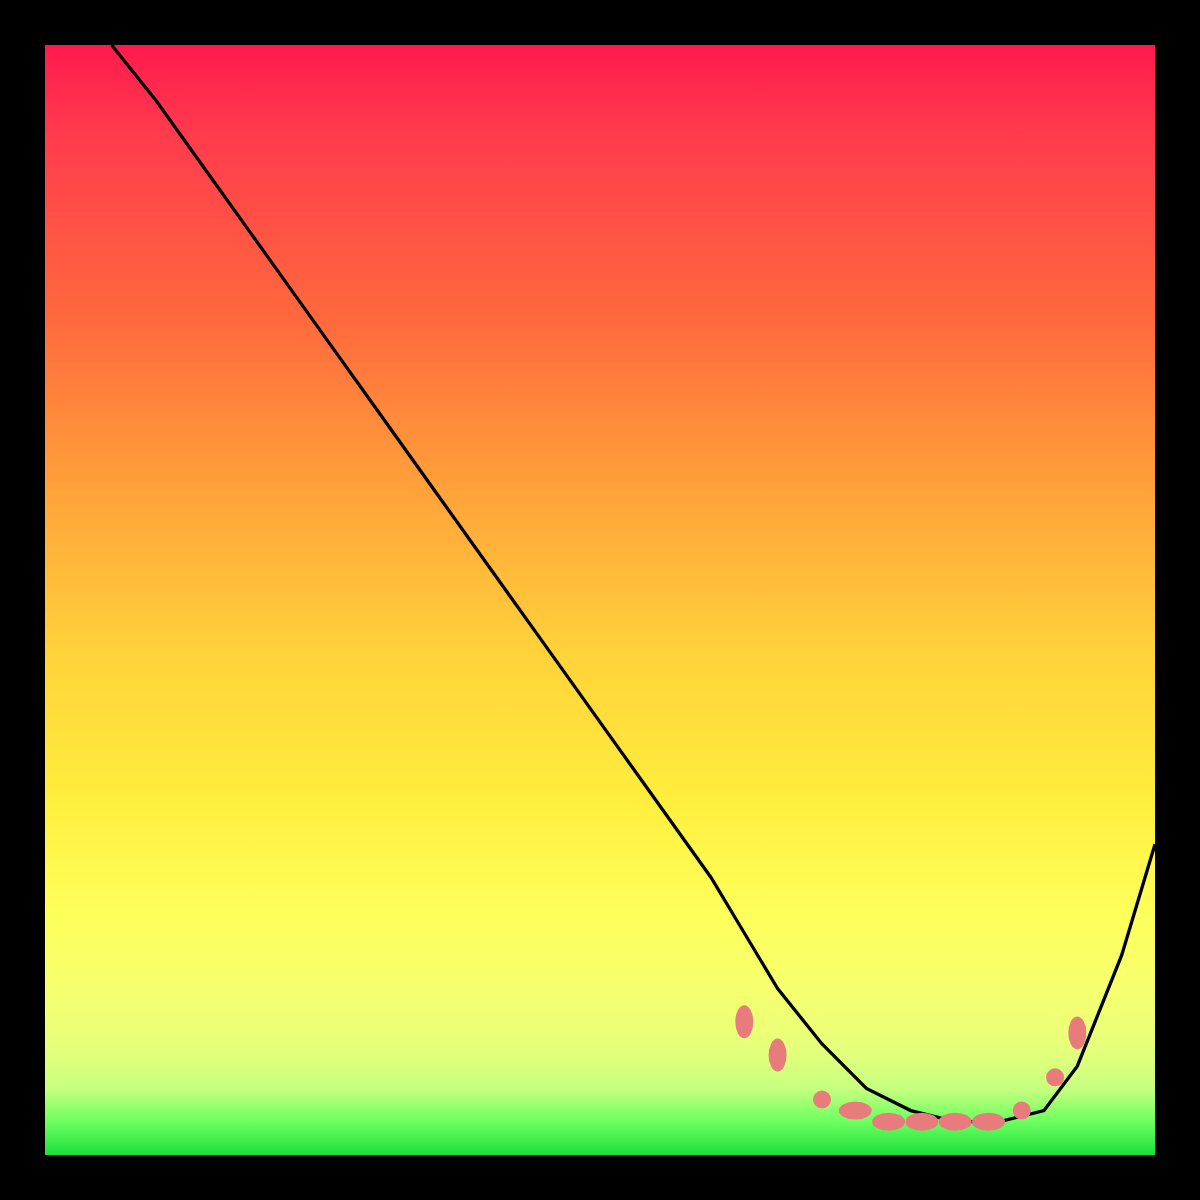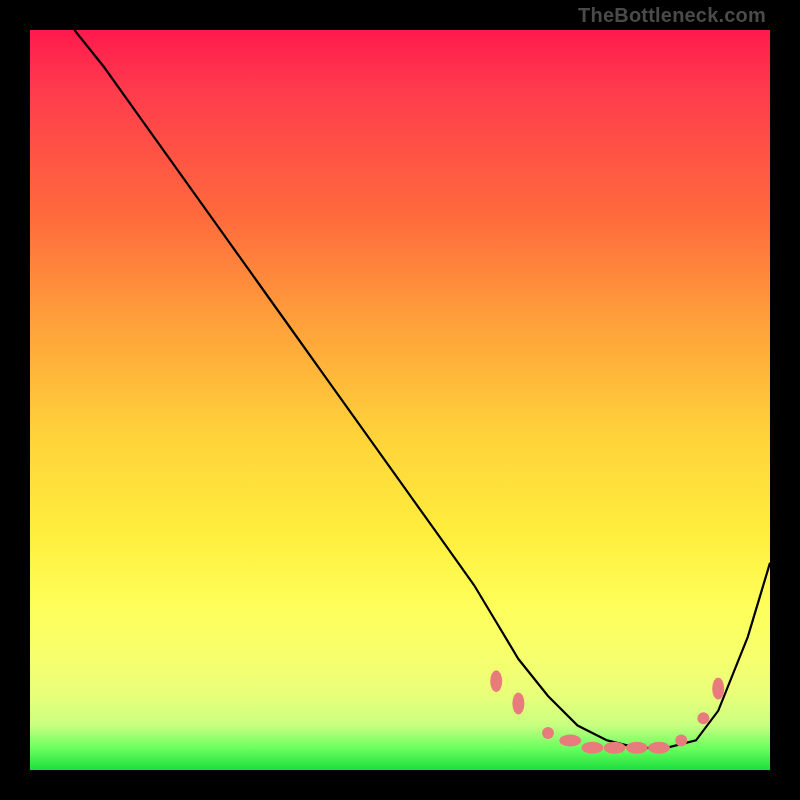--- a/index.html
+++ b/index.html
@@ -55,21 +55,20 @@
     top: 0;
     left: 0;
     width: 740px;
     height: 740px;
   }
 </style>
 </head>
 <body>
 
 <div class="frame">
-  <div class="attribution">TheBottleneck.com</div>
 
   <div class="plot">
     <svg class="curve" viewBox="0 0 740 740" preserveAspectRatio="none">
       <path id="curve-path" fill="none" stroke="#000000" stroke-width="2.2" d="M44.4 0.0 L74.0 37.0 L111.0 88.8 L148.0 140.6 L185.0 192.4 L222.0 244.2 L259.0 296.0 L296.0 347.8 L333.0 399.6 L370.0 451.4 L407.0 503.2 L444.0 555.0 L466.2 592.0 L488.4 629.0 L518.0 666.0 L547.6 695.6 L577.2 710.4 L606.8 717.8 L636.4 717.8 L666.0 710.4 L688.2 680.8 L717.8 606.8 L740.0 532.8"></path>
       <g id="markers">
           <ellipse cx="466.2" cy="651.2" rx="6" ry="11" fill="#e87b7b"></ellipse>
           <ellipse cx="488.4" cy="673.4" rx="6" ry="11" fill="#e87b7b"></ellipse>
           <ellipse cx="518.0" cy="703.0" rx="6" ry="6" fill="#e87b7b"></ellipse>
           <ellipse cx="540.2" cy="710.4" rx="11" ry="6" fill="#e87b7b"></ellipse>
           <ellipse cx="562.4" cy="717.8" rx="11" ry="6" fill="#e87b7b"></ellipse>

